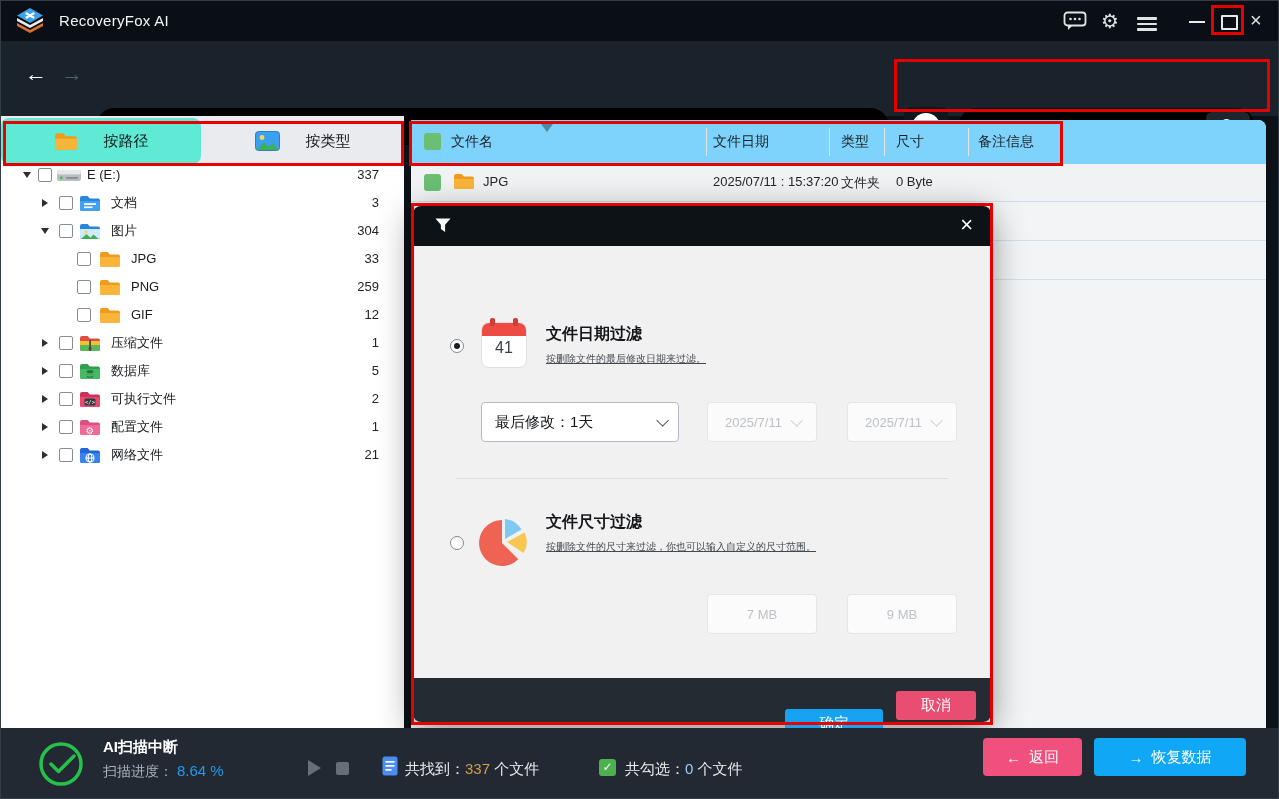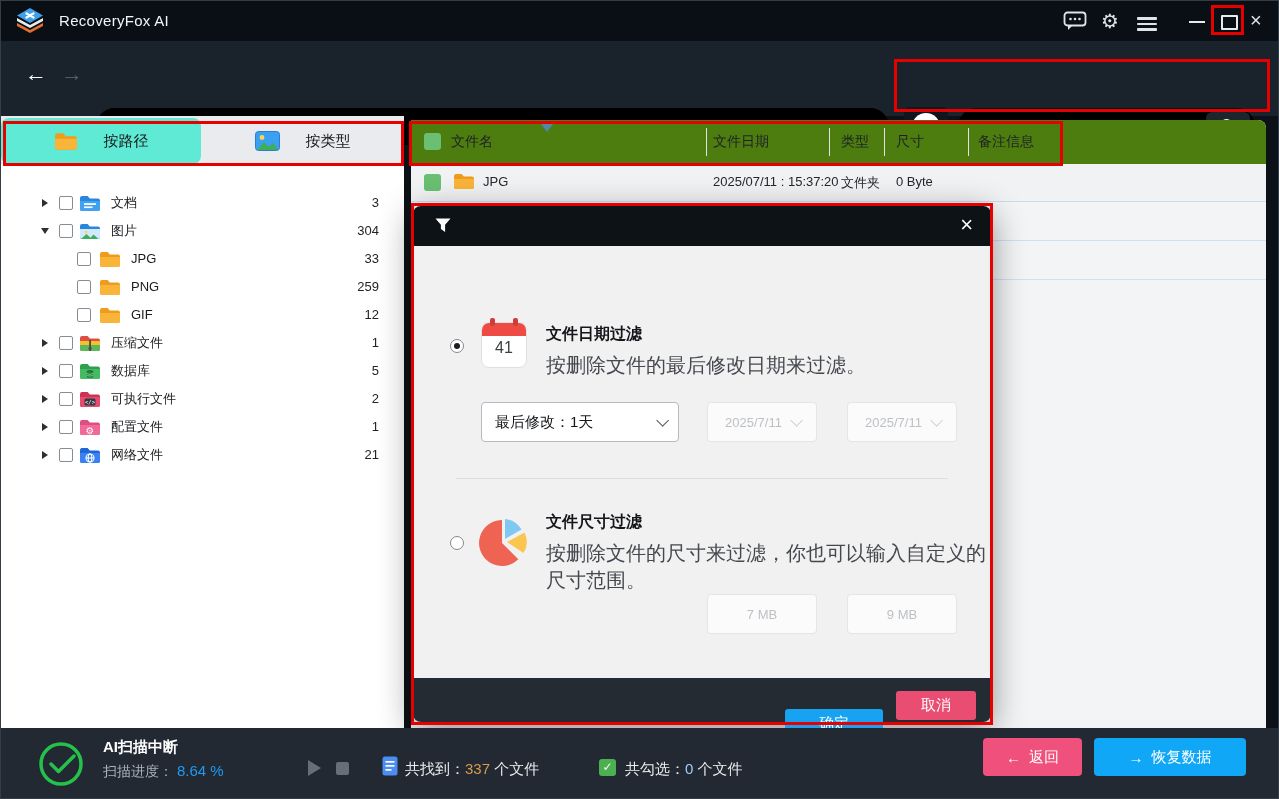--- a/index.html
+++ b/index.html
@@ -30,38 +30,38 @@
   .tab{position:absolute;top:2px;height:46px;display:flex;align-items:center;justify-content:center;gap:26px;font-size:15px;color:#17191c;}
   .tab.sel{background:#5eead4;border-radius:8px;}
   .trow{position:absolute;left:0;width:403px;height:28px;}
   .exp-d{width:0;height:0;border-left:4.5px solid transparent;border-right:4.5px solid transparent;border-top:6px solid #2d2f33;margin-top:4px;}
   .exp-r{width:0;height:0;border-top:4.5px solid transparent;border-bottom:4.5px solid transparent;border-left:6px solid #2d2f33;margin-top:3px;}
   .cb{width:14px;height:14px;background:#fff;border:1px solid #878d94;border-radius:2px;box-sizing:border-box;}
   .tlabel{font-size:13px;color:#191b1e;line-height:28px;}
   .tcount{right:25px;width:60px;text-align:right;font-size:13px;color:#212428;line-height:28px;}
   
   .filearea{left:410px;top:119px;width:855px;height:608px;background:#f3f4f6;border-top-right-radius:8px;}
-  .fheader{position:absolute;left:0;top:0;width:855px;height:44px;background:#4d7c0f;border-top-right-radius:8px;}
+  .fheader{position:absolute;left:0;top:0;width:855px;height:44px;background:#7dd3fc;border-top-right-radius:8px;}
   .fh-sep{position:absolute;top:8px;width:1px;height:28px;background:#e2e3e5;}
   .fh-label{position:absolute;top:13px;font-size:14px;color:#1e2226;}
   .gcb{width:17px;height:17px;background:#6abf72;border-radius:3px;}
   .sorttri{width:0;height:0;border-left:6px solid transparent;border-right:6px solid transparent;border-top:8px solid #4e8ba3;}
   .frow{position:absolute;left:0;top:44px;width:855px;height:37px;background:#f1f2f4;border-bottom:1px solid #c9ddf0;}
   .frow .cell{position:absolute;top:10px;font-size:13px;color:#24282c;}
   .rowsep{position:absolute;left:0;width:855px;height:1px;background:#cfe0ef;}
   
   .dialog{left:412px;top:205px;width:578px;height:516px;border-radius:8px;box-shadow:0 8px 34px rgba(0,0,0,.45);}
   .dlg-head{position:absolute;left:0;top:0;width:578px;height:40px;background:#0d1217;border-radius:8px 8px 0 0;}
   .dlg-body{position:absolute;left:0;top:40px;width:578px;height:432px;background:#f1f1f2;}
   .dlg-foot{position:absolute;left:0;top:472px;width:578px;height:44px;background:#242b33;border-radius:0 0 8px 8px;}
   .dlg-x{position:absolute;right:18px;top:6px;color:#fff;font-size:22px;}
   .radio{position:absolute;width:14px;height:14px;border:1px solid #85898e;border-radius:50%;background:#fff;box-sizing:border-box;}
   .radio.sel::after{content:"";position:absolute;left:3px;top:3px;width:6px;height:6px;border-radius:50%;background:#1b1d1f;}
   .sec-title{position:absolute;font-size:16px;font-weight:bold;color:#141619;}
-  .sec-desc{position:absolute;font-size:20px;color:#45494e;}
+  .sec-desc{position:absolute;font-size:10px;color:#45494e;text-decoration:underline;}
   .dd{position:absolute;width:198px;height:40px;background:#fff;border:1px solid #b4bbc2;border-radius:4px;box-sizing:border-box;display:flex;align-items:center;padding:0 13px;font-size:15px;color:#15171a;}
   .chev{margin-left:auto;width:8px;height:8px;border-right:1.6px solid #565b61;border-bottom:1.6px solid #565b61;transform:rotate(45deg) translateY(-3px);}
   .dd.dis,.inp.dis{border:1px solid #e3e5e7;background:#fbfbfc;color:#bdc1c6;justify-content:center;font-size:13px;}
   .dd.dis .chev,{border-color:#cfd3d7;}
   .dd.dis .chev{border-color:#cfd3d7;margin-left:8px;}
   .inp.dis{position:absolute;width:110px;height:40px;border-radius:4px;box-sizing:border-box;display:flex;align-items:center;justify-content:center;}
   .divline{position:absolute;height:1px;background:#dcdddf;}
   .cal{position:absolute;width:46px;height:46px;background:#fff;border:1px solid #e0e0e0;border-radius:8px;box-sizing:border-box;}
   .cal .band{position:absolute;left:0;top:0;width:100%;height:13px;background:#ee4b45;border-radius:7px 7px 0 0;}
   .cal .tab1,.cal .tab2{position:absolute;top:-5px;width:5px;height:8px;background:#d23c38;border-radius:2px;}
@@ -159,20 +159,32 @@
         <svg width="25" height="20" viewBox="0 0 25 20">
           <rect x="0.5" y="0.5" width="24" height="19" rx="3" fill="#3aa0f2"></rect>
           <circle cx="7" cy="6.5" r="2.4" fill="#ffd54f"></circle>
           <path d="M2 19 l7-8 5 5 4-4.5 5 7.5 Z" fill="#3fae58"></path>
           <rect x="0.5" y="0.5" width="24" height="19" rx="3" fill="none" stroke="#2b7fd0" stroke-width="1"></rect>
         </svg>
         <span>按类型</span>
       </div>
     </div>
 
+    <div class="trow" style="top:45px">
+      <span class="abs exp-d" style="left:22px;top:7px"></span>
+      <span class="abs cb" style="left:37px;top:7px"></span>
+      <svg class="abs" style="left:56px;top:7px" width="24" height="15" viewBox="0 0 24 15">
+        <rect x="0" y="2" width="24" height="11" rx="2" fill="#b9bec5"></rect>
+          <rect x="0" y="2" width="24" height="4.5" rx="2" fill="#e6e8ea"></rect>
+        <circle cx="4.2" cy="9.8" r="1.4" fill="#39c14d"></circle>
+          <rect x="9" y="9" width="12" height="1.8" fill="#868c93"></rect>
+      </svg>
+      <span class="abs tlabel" style="left:86px">E (E:)</span>
+      <span class="abs tcount">337</span>
+    </div>
 
     <div class="trow" style="top:73px">
       <span class="abs exp-r" style="left:41px;top:7px"></span>
       <span class="abs cb" style="left:58px;top:7px"></span>
       <svg class="abs" style="left:78px;top:6px" width="22" height="17" viewBox="0 0 22 17">
         <path d="M1 3 q0-2 2-2 h5.6 l2.2 2.6 H19 q2 0 2 2 V14 q0 2-2 2 H3 q-2 0-2-2 Z" fill="#2a85dd"></path>
         <path d="M1 6 H21 V14 q0 2-2 2 H3 q-2 0-2-2 Z" fill="#3fa1f0"></path>
         <rect x="5" y="8.2" width="12" height="1.7" fill="#fff"></rect>
           <rect x="5" y="11.4" width="8.5" height="1.7" fill="#fff"></rect>
       </svg>

